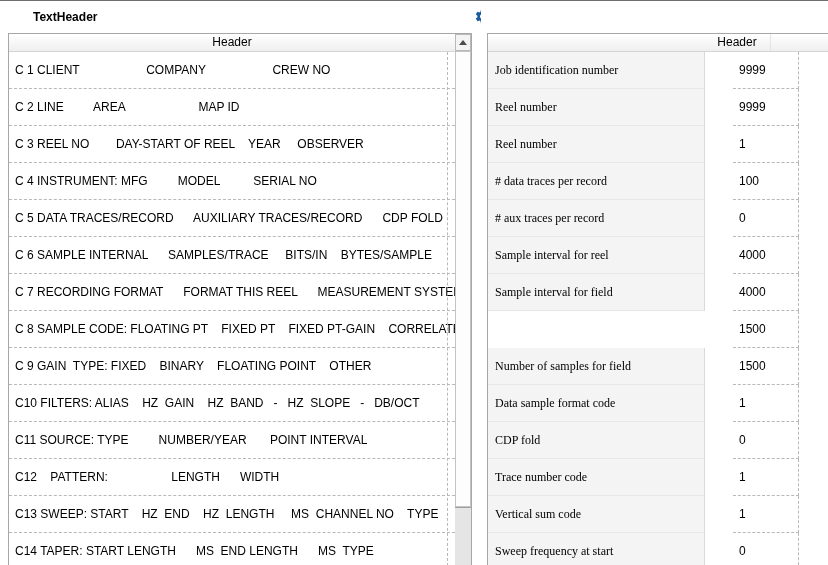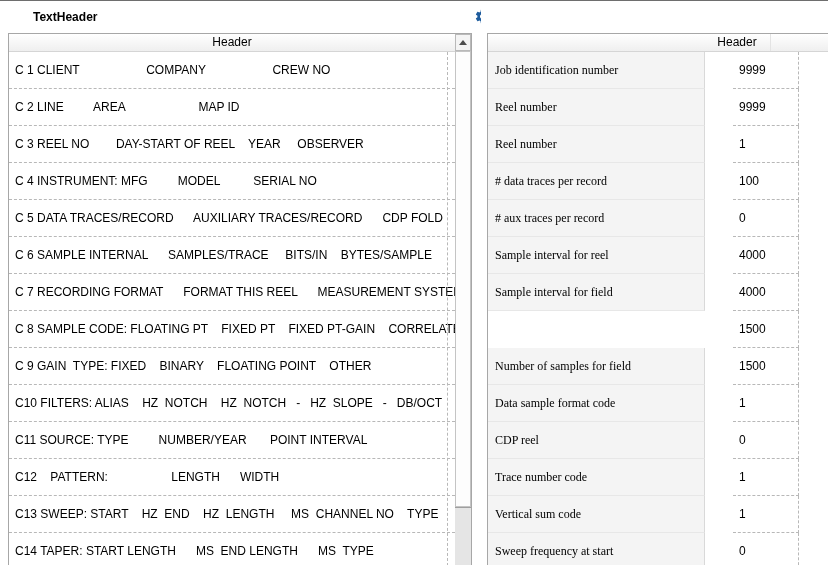--- a/index.html
+++ b/index.html
@@ -60,21 +60,21 @@
       <div class="rows" id="text-rows">
           <div class="trow">C 1 CLIENT                    COMPANY                    CREW NO</div>
           <div class="trow">C 2 LINE         AREA                      MAP ID</div>
           <div class="trow">C 3 REEL NO        DAY-START OF REEL    YEAR     OBSERVER</div>
           <div class="trow">C 4 INSTRUMENT: MFG         MODEL          SERIAL NO</div>
           <div class="trow">C 5 DATA TRACES/RECORD      AUXILIARY TRACES/RECORD      CDP FOLD</div>
           <div class="trow">C 6 SAMPLE INTERNAL      SAMPLES/TRACE     BITS/IN    BYTES/SAMPLE</div>
           <div class="trow">C 7 RECORDING FORMAT      FORMAT THIS REEL      MEASUREMENT SYSTEM</div>
           <div class="trow">C 8 SAMPLE CODE: FLOATING PT    FIXED PT    FIXED PT-GAIN    CORRELATED</div>
           <div class="trow">C 9 GAIN  TYPE: FIXED    BINARY    FLOATING POINT    OTHER</div>
-          <div class="trow">C10 FILTERS: ALIAS    HZ  NOTCH    HZ  NOTCH   -   HZ  SLOPE   -   DB/OCT</div>
+          <div class="trow">C10 FILTERS: ALIAS    HZ  GAIN    HZ  BAND   -   HZ  SLOPE   -   DB/OCT</div>
           <div class="trow">C11 SOURCE: TYPE         NUMBER/YEAR       POINT INTERVAL</div>
           <div class="trow">C12    PATTERN:                   LENGTH      WIDTH</div>
           <div class="trow">C13 SWEEP: START    HZ  END    HZ  LENGTH     MS  CHANNEL NO    TYPE</div>
           <div class="trow">C14 TAPER: START LENGTH      MS  END LENGTH      MS  TYPE</div>
         </div>
       <div class="vscroll">
         <div class="sb-btn">
           <span class="tri-up"></span>
         </div>
         <div class="sb-handle"></div>
@@ -122,21 +122,21 @@
           </div>
           <div class="brow">
             <div class="ncell">Number of samples for field</div>
             <div class="vcell">1500</div>
           </div>
           <div class="brow">
             <div class="ncell">Data sample format code</div>
             <div class="vcell">1</div>
           </div>
           <div class="brow">
-            <div class="ncell">CDP reel</div>
+            <div class="ncell">CDP fold</div>
             <div class="vcell">0</div>
           </div>
           <div class="brow">
             <div class="ncell">Trace number code</div>
             <div class="vcell">1</div>
           </div>
           <div class="brow">
             <div class="ncell">Vertical sum code</div>
             <div class="vcell">1</div>
           </div>

